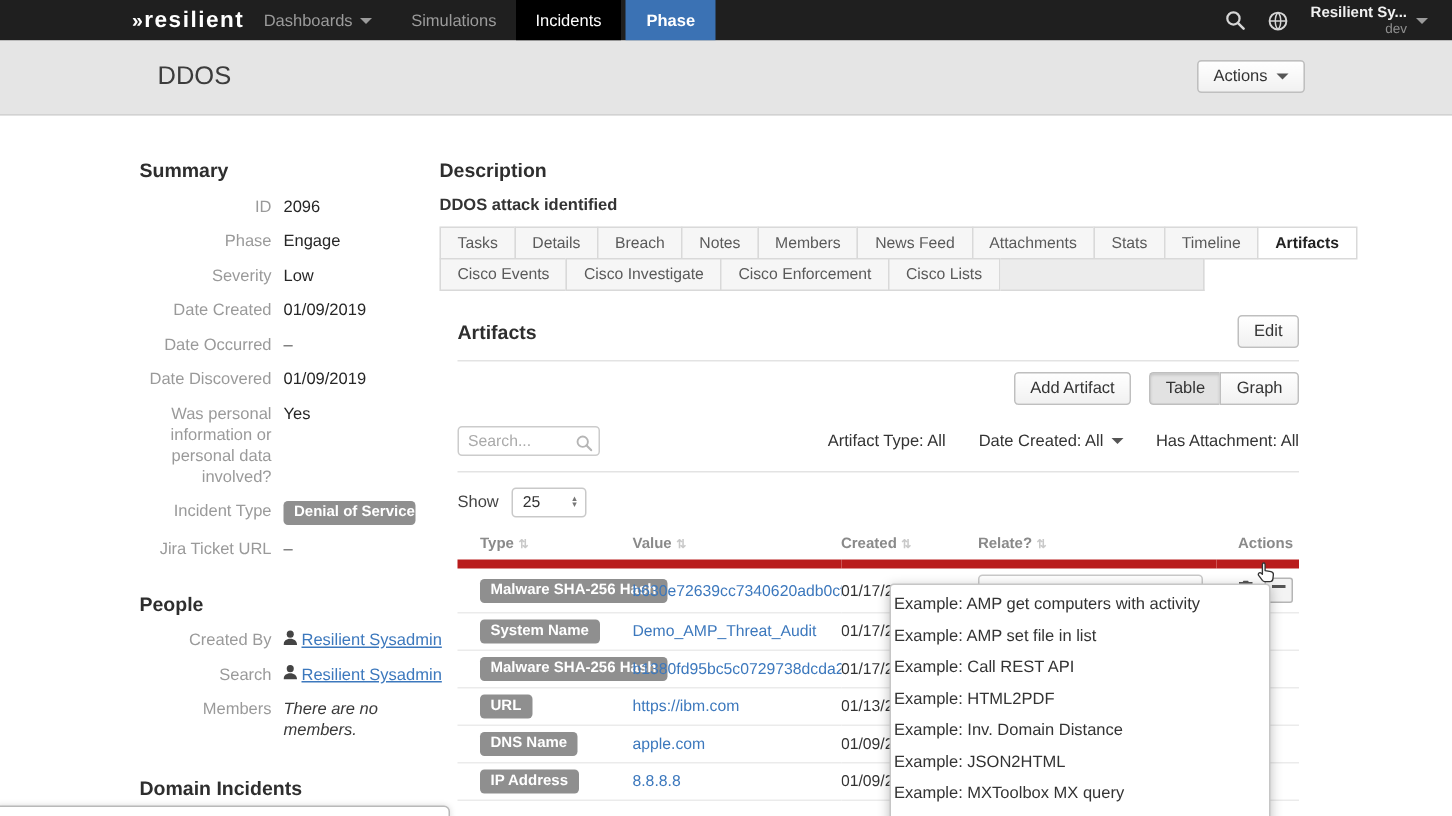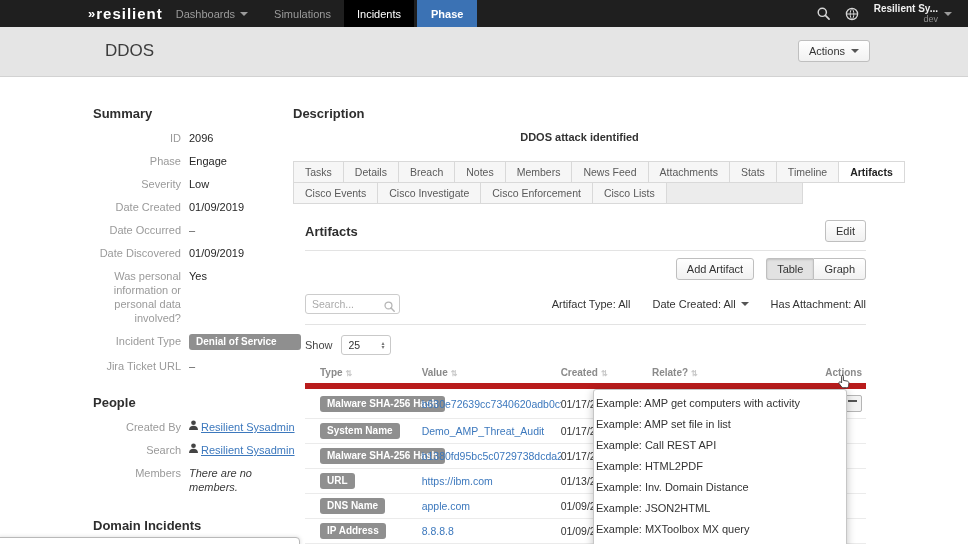--- a/index.html
+++ b/index.html
@@ -40,28 +40,28 @@
   .actions-btn { position:absolute; right:98px; top:13px; }
   
   .sidebar { position:absolute; left:93px; top:100px; width:200px; font-size:11px; }
   .sec-heading { font-size:13px; font-weight:bold; color:#2e2e2e; margin:6px 0 10px; }
   .frow { display:flex; margin-bottom:9px; line-height:14px; }
   .flabel { width:88px; min-width:88px; text-align:right; color:#9a9a9a; margin-right:8px; }
   .fvalue { color:#262626; }
   .fvalue.dash { color:#555; }
   .badge { display:inline-block; background:#8f8f8f; color:#fff; font-size:10px; font-weight:bold;
            padding:2px 7px; border-radius:3px; line-height:12px; white-space:nowrap; }
-  .badge.wide { width:112px; }
+  .badge.wide { width:88px; }
   .plink { color:#3c78bd; text-decoration:underline; white-space:nowrap; }
   .person { display:inline-flex; align-items:flex-start; gap:3px; }
   .italic { font-style:italic; color:#3a3a3a; }
   
   .main { position:absolute; left:293px; top:100px; width:573px; }
   .desc-heading { font-size:13px; font-weight:bold; color:#2e2e2e; margin:6px 0 10px; }
-  .desc-text { font-size:11px; font-weight:bold; color:#333; margin-bottom:18px;text-align:center; }
+  .desc-text { font-size:11px; font-weight:bold; color:#333; margin-bottom:8px; }
   .tabs-wrap { width:510px; }
   .tabs-row { display:flex; }
   .tab { background:#f6f6f6; border:1px solid #d9d9d9; margin-left:-1px; padding:4px 11px;
          font-size:10.5px; color:#5a5a5a; white-space:nowrap; cursor:pointer; }
   .tabs-row .tab:first-child { margin-left:0; }
   .tab.active { background:#fff; color:#222; font-weight:bold; }
   .tabs-row2 .tab { margin-top:-1px; }
   .tabs-row2 .filler { flex:1; background:#ececec; border:1px solid #d9d9d9; border-left:none; margin-top:-1px; }
   
   .art-panel { margin-top:16px; padding-left:12px; }

